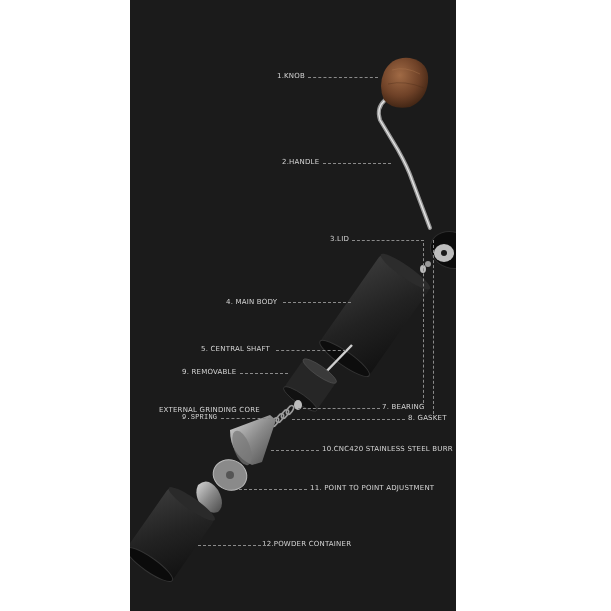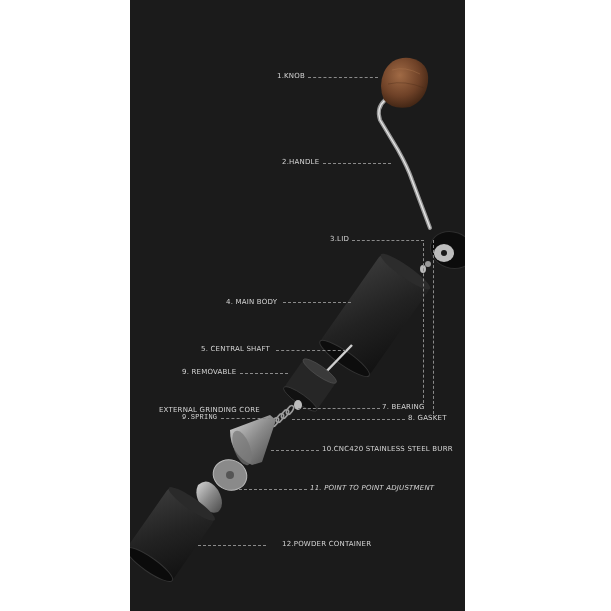--- a/index.html
+++ b/index.html
@@ -1,17 +1,17 @@
 <!DOCTYPE html>
 <html><head>
 <meta charset="utf-8">
 <style>
   html, body { margin: 0; padding: 0; }
   body { width: 611px; height: 611px; background: #ffffff; position: relative; overflow: hidden; font-family: "DejaVu Sans", sans-serif; }
-  .panel { position: absolute; left: 130px; top: 0; width: 335px; height: 611px; background: #1b1b1b; overflow: hidden; }
+  .panel { position: absolute; left: 130px; top: 0; width: 310px; height: 611px; background: #1b1b1b; overflow: hidden; padding-left: 16px; }
   .label { position: absolute; color: #d6d6d6; font-size: 7px; letter-spacing: 0.2px; white-space: nowrap; line-height: 9px; }
   .lead { position: absolute; border-top: 1px dashed #8a8a8a; height: 0; }
   .vlead { position: absolute; border-left: 1px dashed #8a8a8a; width: 0; }
   svg.art { position: absolute; left: 0; top: 0; }
 </style>
 </head>
 <body>
 
 <div class="panel">
 
@@ -134,19 +134,19 @@
   <div class="label" style="left:278px; top:414px;">8. GASKET</div>
   <div class="lead" style="left:162px; top:419px; width:113px;"></div>
   <div class="vlead" style="left:303px; top:240px; height:174px;"></div>
 
   <div class="label" style="left:52px; top:413px;font-family:Liberation Mono, monospace;">9.SPRING</div>
   <div class="lead" style="left:91px; top:418px; width:50px;"></div>
 
   <div class="label" style="left:192px; top:445px;">10.CNC420 STAINLESS STEEL BURR</div>
   <div class="lead" style="left:141px; top:450px; width:48px;"></div>
 
-  <div class="label" style="left:180px; top:484px;font-style:italic;">11. POINT TO POINT ADJUSTMENT</div>
+  <div class="label" style="left:180px; top:484px;">11. POINT TO POINT ADJUSTMENT</div>
   <div class="lead" style="left:109px; top:489px; width:68px;"></div>
 
-  <div class="label" style="left:152px; top:540px;">12.POWDER CONTAINER</div>
+  <div class="label" style="left:132px; top:540px;">12.POWDER CONTAINER</div>
   <div class="lead" style="left:68px; top:545px; width:68px;"></div>
 
 </div>
 
 </body></html>

